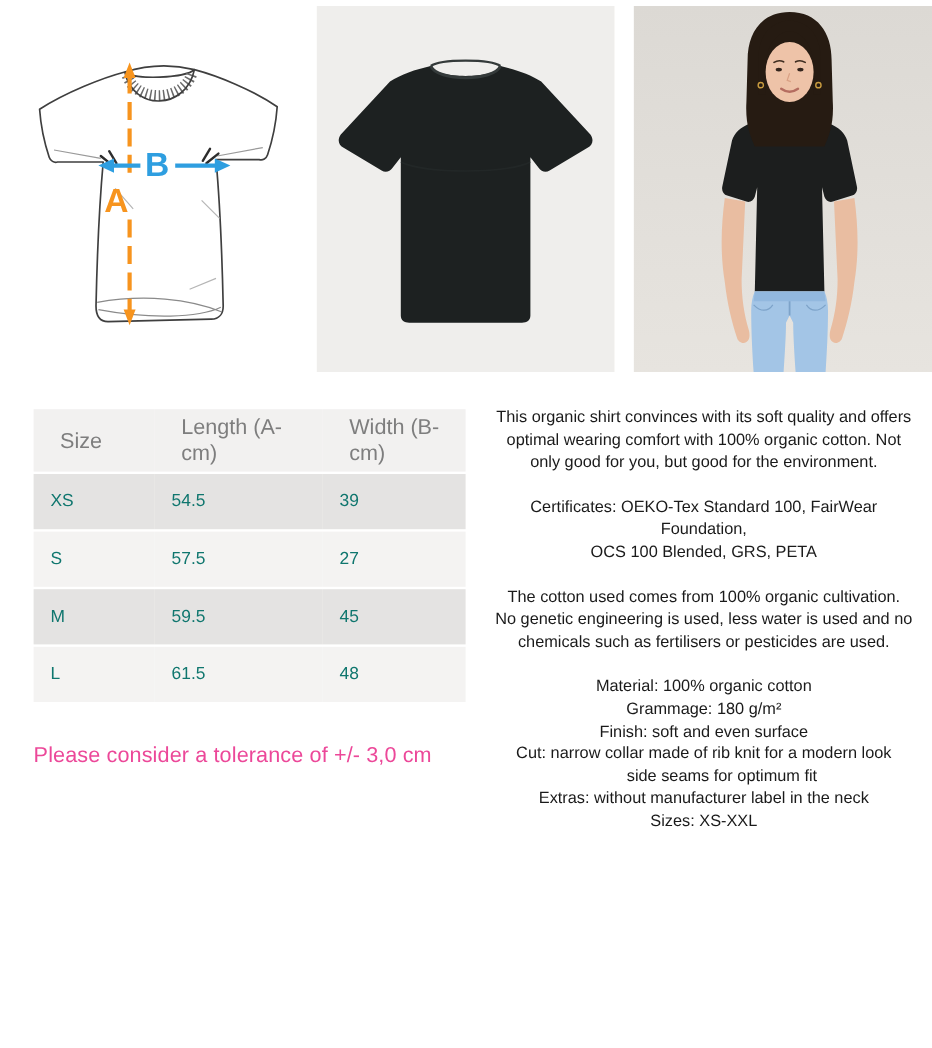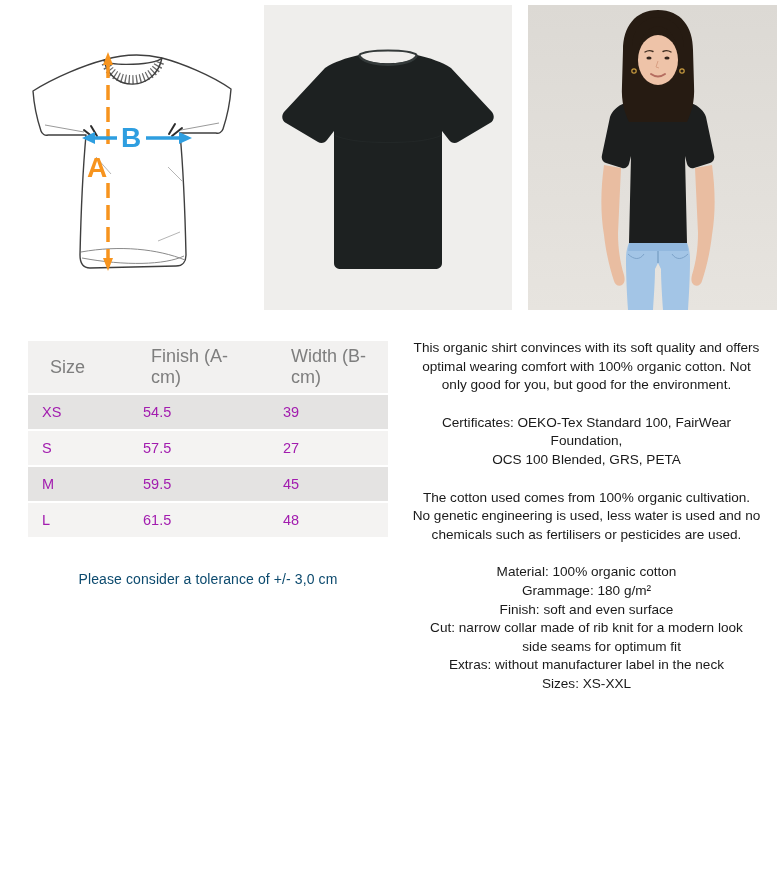--- a/index.html
+++ b/index.html
@@ -24,29 +24,29 @@
   .left-col { width:360px; flex:none; }
   .right-col { width:349px; margin-left:24px; padding-top:0px; }
 
   
   table.size-table { width:360px; border-collapse:separate; border-spacing:0 2px; }
   table.size-table th {
     background:#f2f1f0; color:#7e7e7e; font-weight:400;
     font-size:18px; text-align:left; padding:5px 22px; height:28px;
   }
   table.size-table td {
-    color:#a21caf; font-size:14.5px; padding:9px 14px; height:25px;
+    color:#0f766e; font-size:14.5px; padding:15px 14px; height:25px;
   }
   tr.row-odd td  { background:#e4e3e2; }
   tr.row-even td { background:#f4f3f2; }
   .col-size   { width:101px; }
   .col-length { width:140px; }
   .col-width  { width:119px; }
 
-  .tolerance { margin-top:32px; font-size:14px; color:#0c4a6e; letter-spacing:.1px;text-align:center; }
+  .tolerance { margin-top:32px; font-size:18px; color:#ec4899; letter-spacing:.1px; }
 
   
   .desc p { font-size:13.6px; line-height:18.6px; white-space:pre-line; margin:0 0 19px 0;text-align:center; }
   .desc p:last-child { margin-bottom:0; }
 </style>
 </head>
 <body>
 
 <div class="page">
 
@@ -154,21 +154,21 @@
     </figure>
   </div>
 
   <div class="bottom">
 
     <div class="left-col">
       <table class="size-table">
         <thead>
           <tr>
             <th class="col-size">Size</th>
-            <th class="col-length">Finish (A-cm)</th>
+            <th class="col-length">Length (A-cm)</th>
             <th class="col-width">Width (B-cm)</th>
           </tr>
         </thead>
         <tbody>
           <tr class="row-odd">
             <td>XS</td>
             <td>54.5</td>
             <td>39</td>
           </tr>
           <tr class="row-even">

